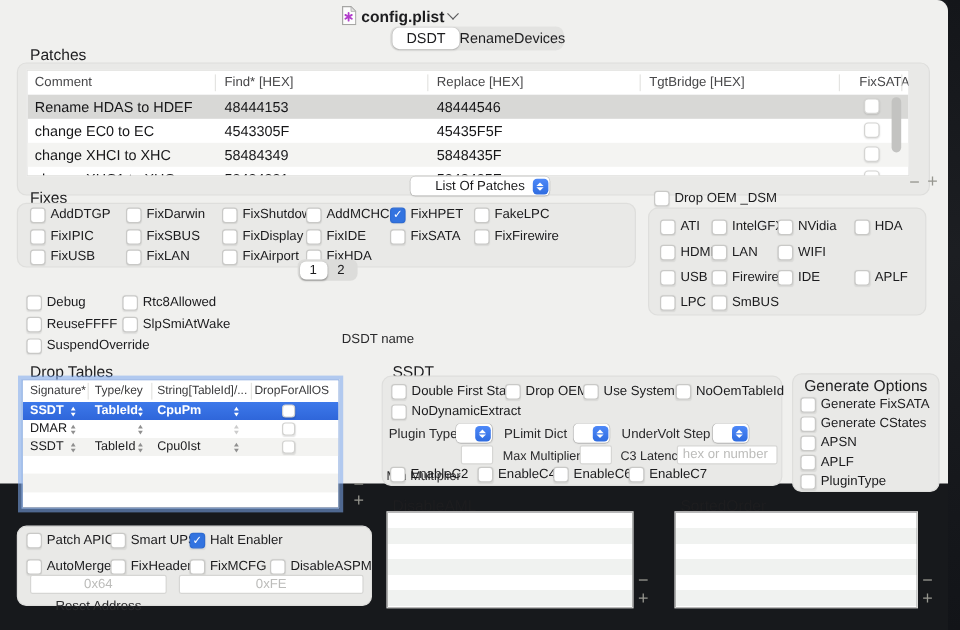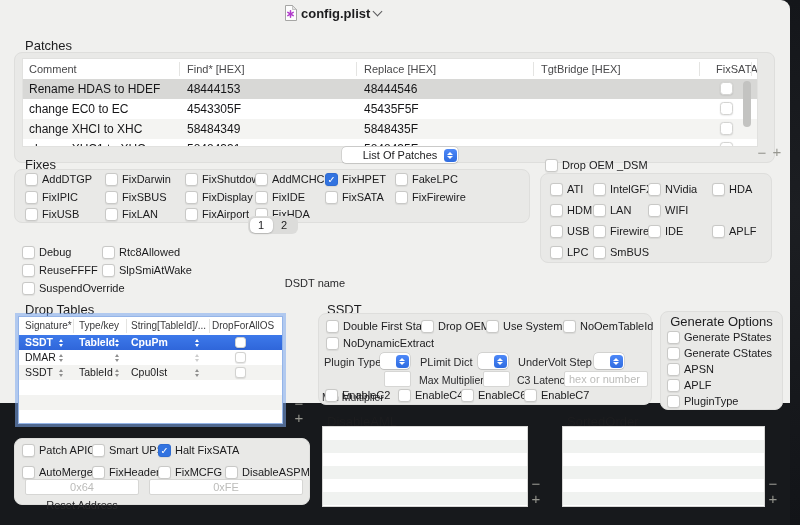--- a/index.html
+++ b/index.html
@@ -103,20 +103,24 @@
       <g stroke="#b13ccb" stroke-width="1.5" stroke-linecap="round">
         <line x1="6.5" y1="5.8" x2="6.5" y2="12.2"></line>
         <line x1="3.8" y1="7.4" x2="9.2" y2="10.6"></line>
         <line x1="9.2" y1="7.4" x2="3.8" y2="10.6"></line>
       </g>
     </svg>
     <span id="title-text">config.plist</span>
     <span class="chev"></span>
   </div>
 
+  <div id="tabbar">
+    <div class="tabseg on" style="width:56px">DSDT</div>
+    <div class="tabseg" style="width:84px">RenameDevices</div>
+  </div>
 
   <div class="seclbl" style="left:25px;top:38px">Patches</div>
   <div class="secbox" style="left:14px;top:52px;width:761px;height:111px"></div>
 
   <div id="patches-table">
     <div class="pt-head">
       <span style="left:6px">Comment</span>
       <span style="left:164px">Find* [HEX]</span>
       <span style="left:341px">Replace [HEX]</span>
       <span style="left:518px">TgtBridge [HEX]</span>
@@ -323,40 +327,40 @@
   <span class="small-lbl" style="left:517px;top:374px;font-size:10.5px">C3 Latency</span>
   <input class="tf" style="left: 564px; top: 371px; width: 84px; height: 16px;" placeholder="hex or number">
 
   <label class="cb" style="left:325px;top:388px">EnableC2</label>
   <label class="cb" style="left:398px;top:388px">EnableC4</label>
   <label class="cb" style="left:461px;top:388px">EnableC6</label>
   <label class="cb" style="left:524px;top:388px">EnableC7</label>
 
   <div class="secbox" style="left:660px;top:311px;width:123px;height:99px"></div>
   <div class="seclbl" style="left:660px;top:314px;width:123px;text-align:center">Generate Options</div>
-  <label class="cb" style="left:667px;top:330px">Generate PStates</label>
+  <label class="cb" style="left:667px;top:330px">Generate FixSATA</label>
   <label class="cb" style="left:667px;top:346px">Generate CStates</label>
   <label class="cb" style="left:667px;top:362px">APSN</label>
   <label class="cb" style="left:667px;top:378px">APLF</label>
   <label class="cb" style="left:667px;top:394px">PluginType</label>
 
   <div class="seclbl" style="left:327px;top:414px">DisableAML</div>
   <div class="listtbl" style="left:322px;top:426px;width:206px;height:81px"></div>
   <span class="pm" style="left:529px;top:478px">−</span>
   <span class="pm" style="left:529px;top:493px">+</span>
 
   <div class="seclbl" style="left:567px;top:414px">SortedOrder</div>
   <div class="listtbl" style="left:562px;top:426px;width:203px;height:81px"></div>
   <span class="pm" style="left:766px;top:478px">−</span>
   <span class="pm" style="left:766px;top:493px">+</span>
 
   <div class="secbox" style="left:14px;top:438px;width:296px;height:67px"></div>
   <label class="cb" style="left:22px;top:443px">Patch APIC</label>
   <label class="cb" style="left:92px;top:443px">Smart UPS</label>
-  <label class="cb checked" style="left:158px;top:443px">Halt FixSATA</label>
+  <label class="cb checked" style="left:158px;top:443px">Halt Enabler</label>
   <label class="cb" style="left:22px;top:465px">AutoMerge</label>
   <label class="cb" style="left:92px;top:465px">FixHeaders</label>
   <label class="cb" style="left:158px;top:465px">FixMCFG</label>
   <label class="cb" style="left:225px;top:465px">DisableASPM</label>
 
   <input class="tf center" style="left: 25px; top: 479px; width: 114px; height: 16px;" placeholder="0x64">
   <input class="tf center" style="left: 149px; top: 479px; width: 154px; height: 16px;" placeholder="0xFE">
   <div class="small-lbl" style="left:25px;top:499px;width:114px;text-align:center">Reset Address</div>
 
 </div>

